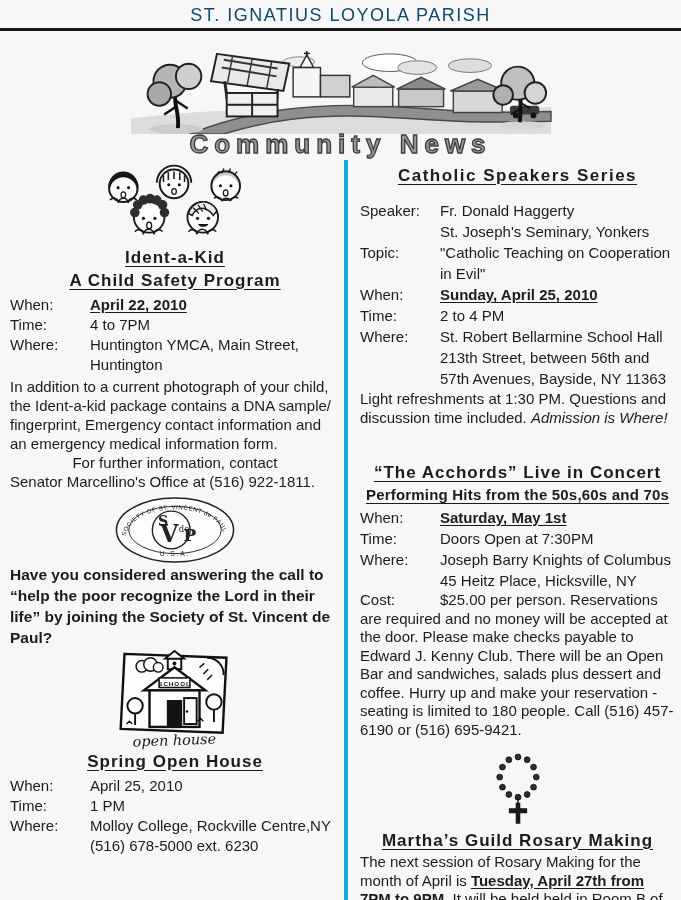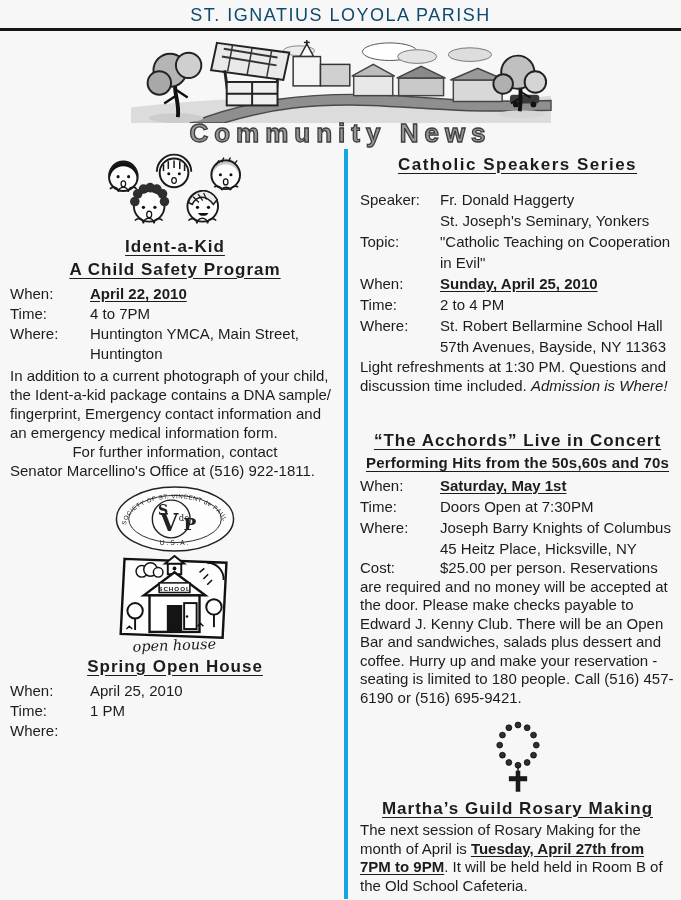--- a/index.html
+++ b/index.html
@@ -9,21 +9,21 @@
     font-family:"Liberation Sans","DejaVu Sans",sans-serif;
     position:relative;
   }
   
   .page-title{
     text-align:center;font-size:18px;letter-spacing:1.5px;
     padding-top:4px;line-height:22px;font-weight:400;color:#0c4a6e;
   }
   .title-rule{height:3px;background:#161616;margin-top:2px;}
   
-  .banner{text-align:center;padding-top:8px;}
+  .banner{text-align:center;padding-top:19px;}
   .banner svg{display:block;margin:0 auto;}
   .banner-caption{
     text-align:center;font-weight:700;font-size:26px;line-height:28px;
     letter-spacing:6px;color:#979797;
     -webkit-text-stroke:1.3px #3d3d3d;
     margin-top:-4px;
   }
   
   .columns{display:flex;align-items:stretch;height:752px;}
   .col-left{width:330px;padding:0 4px 0 10px;}
@@ -200,20 +200,21 @@
         <textPath href="#svdpArc" startOffset="1%">SOCIETY OF ST. VINCENT de PAUL</textPath>
       </text>
       <circle cx="62" cy="36" r="20" fill="none" stroke="#222" stroke-width="1.5"></circle>
       <text x="48" y="32" font-size="15" font-weight="bold" font-family="DejaVu Serif,serif" fill="#222">S</text>
       <text x="50" y="49" font-size="25" font-weight="bold" font-family="DejaVu Serif,serif" fill="#222">V</text>
       <text x="70" y="38" font-size="9" font-family="DejaVu Serif,serif" fill="#222">de</text>
       <text x="75" y="48" font-size="18" font-weight="bold" font-family="DejaVu Serif,serif" fill="#222">P</text>
       <text x="66" y="64" font-size="7" letter-spacing="2" text-anchor="middle" fill="#222" font-family="Liberation Sans,sans-serif">U.S.A.</text>
     </svg>
 
+    <div class="bold-para">Have you considered answering the call to “help the poor recognize the Lord in their life” by joining the Society of St. Vincent de Paul?</div>
 
     <svg class="clip" style="margin-top:2px;" width="122" height="100" viewBox="0 0 125 104" aria-hidden="true">
       <polygon points="10,4 116,8 112,86 6,82" fill="#fdfdfd" stroke="#111" stroke-width="2.5"></polygon>
       <path d="M96,8 A17,17 0 0 1 113,26" fill="none" stroke="#111" stroke-width="2"></path>
       <path d="M93,14 L88,18 M97,20 L92,25 M101,26 L96,31" stroke="#111" stroke-width="1.6"></path>
       <circle cx="28" cy="17" r="6" fill="#fff" stroke="#111" stroke-width="1.5"></circle>
       <circle cx="37" cy="15" r="7" fill="#fff" stroke="#111" stroke-width="1.5"></circle>
       <circle cx="45" cy="18" r="5" fill="#fff" stroke="#111" stroke-width="1.5"></circle>
       <rect x="55" y="9" width="14" height="11" fill="#fff" stroke="#111" stroke-width="2"></rect>
       <polygon points="52,9 62,1 72,9" fill="#fff" stroke="#111" stroke-width="2"></polygon>
@@ -239,20 +240,24 @@
       <div class="row">
         <span class="lbl">When:</span>
         <span class="val">April 25, 2010</span>
       </div>
       <div class="row">
         <span class="lbl">Time:</span>
         <span class="val">1 PM</span>
       </div>
       <div class="row">
         <span class="lbl">Where:</span>
+        <span class="val">
+          <div>Molloy College, Rockville Centre,NY</div>
+          <div>(516) 678-5000 ext. 6230</div>
+        </span>
       </div>
     </div>
   </div>
 
   <div class="col-divider"></div>
 
   <div class="col-right">
 
     <div class="sec-head" style="margin-top:8px;letter-spacing:1.5px;">Catholic Speakers Series</div>
 
@@ -276,20 +281,21 @@
         <span class="val bu">Sunday, April 25, 2010</span>
       </div>
       <div class="row" style="line-height:21px;">
         <span class="lbl">Time:</span>
         <span class="val">2 to 4 PM</span>
       </div>
       <div class="row" style="line-height:21px;">
         <span class="lbl">Where:</span>
         <span class="val">
           <div>St. Robert Bellarmine School Hall</div>
+          <div>213th Street, between 56th and</div>
           <div>57th Avenues, Bayside, NY 11363</div>
         </span>
       </div>
     </div>
 
     <div class="para"><span>Light refreshments at 1:30 PM.  Questions and discussion time included.  </span><span class="ital">Admission is Where!</span></div>
 
     <div class="sec-head" style="margin-top:36px;">“The Acchords”  Live in Concert</div>
     <div class="sec-head small" style="margin-top:3px;">Performing Hits from the 50s,60s and 70s</div>
 

